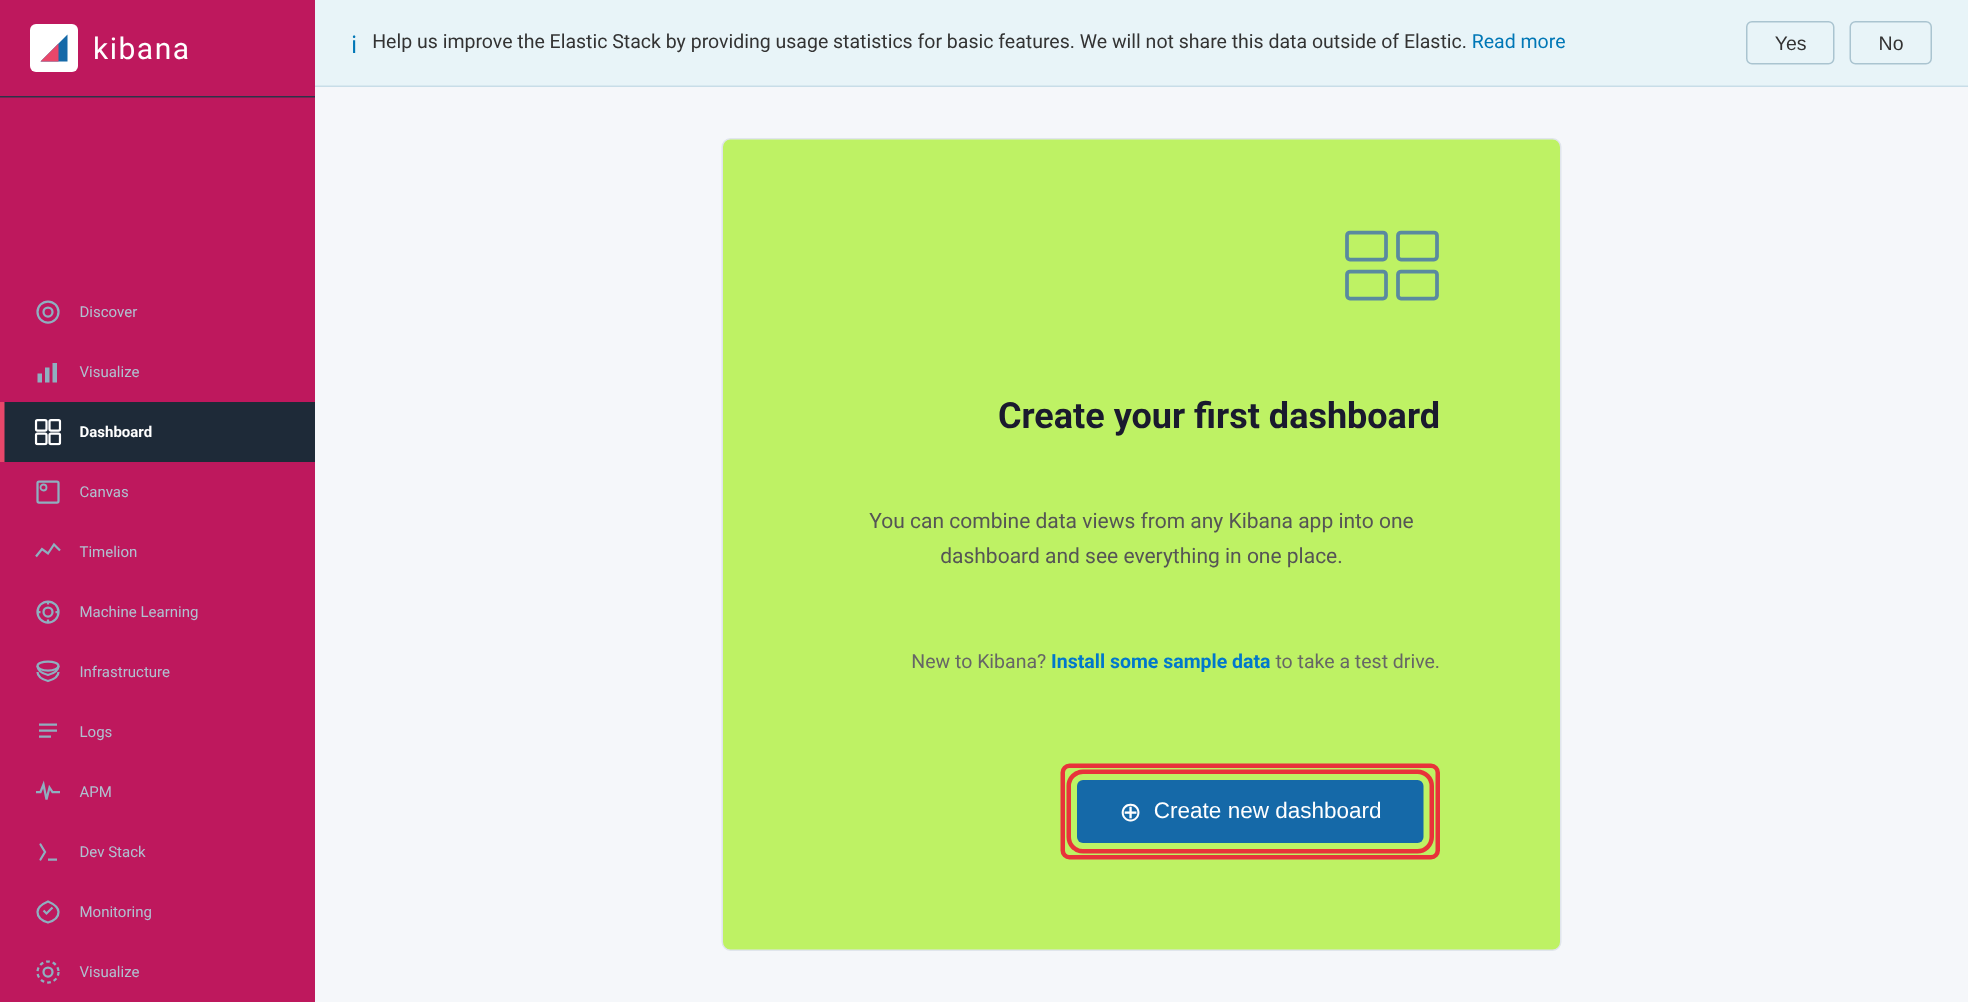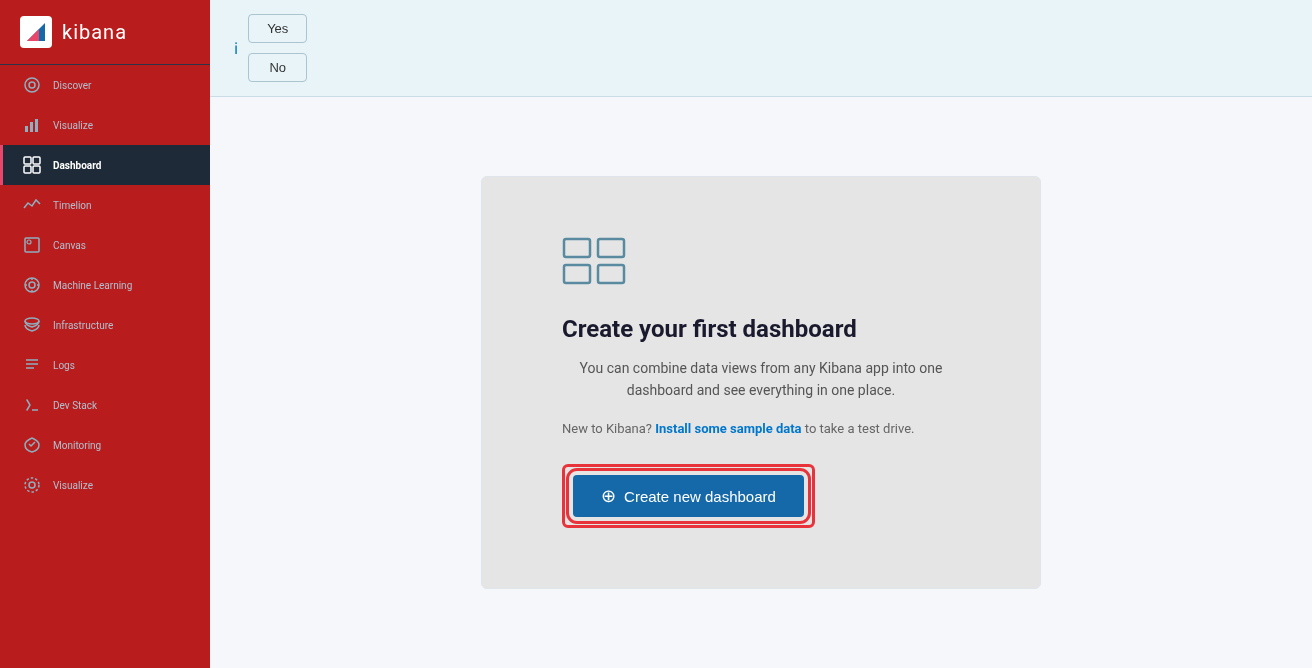--- a/index.html
+++ b/index.html
@@ -2,25 +2,26 @@
 <html><head>
   <meta charset="utf-8">
   <style>
     * { margin: 0; padding: 0; box-sizing: border-box; }
     body { font-family: -apple-system, BlinkMacSystemFont, 'Segoe UI', Roboto, sans-serif; display: flex; height: 668px; width: 1312px; overflow: hidden; background: #f5f7fa; }
 
     
     .sidebar {
       width: 210px;
       min-width: 210px;
-      background: #b91c1c;
+      background: #be185d;
       display: flex;
       flex-direction: column;
       height: 100%;
       overflow-y: auto;
+      justify-content: space-between;
     }
 
     .sidebar-logo {
       display: flex;
       align-items: center;
       gap: 10px;
       padding: 16px 20px;
       border-bottom: 1px solid #2d3348;
     }
 
@@ -104,21 +105,20 @@
     }
 
     .banner-text a {
       color: #0077b6;
       text-decoration: none;
     }
 
     .banner-buttons {
       display: flex;
       gap: 10px;
-      flex-direction: column;
     }
 
     .banner-btn {
       padding: 6px 18px;
       border: 1px solid #aac4d0;
       background: transparent;
       color: #333;
       font-size: 13px;
       border-radius: 4px;
       cursor: pointer;
@@ -128,30 +128,31 @@
     .content {
       flex: 1;
       display: flex;
       align-items: center;
       justify-content: center;
       padding: 40px;
       overflow: auto;
     }
 
     .card {
-      background: #e5e5e5;
+      background: #bef264;
       border: 1px solid #e0e5ec;
       border-radius: 6px;
       padding: 60px 80px;
       display: flex;
       flex-direction: column;
-      align-items: flex-start;
+      align-items: flex-end;
       text-align: center;
       max-width: 560px;
       width: 100%;
+      gap: 32px;
     }
 
     .card-icon {
       margin-bottom: 20px;
     }
 
     .dashboard-svg {
       width: 64px;
       height: 54px;
     }
@@ -250,33 +251,33 @@
             <rect x="10" y="1" width="7" height="7" rx="1" stroke="#fff" stroke-width="1.5"></rect>
             <rect x="1" y="10" width="7" height="7" rx="1" stroke="#fff" stroke-width="1.5"></rect>
             <rect x="10" y="10" width="7" height="7" rx="1" stroke="#fff" stroke-width="1.5"></rect>
           </svg>
         </span>
         <span>Dashboard</span>
       </div>
       <div class="nav-item">
         <span class="icon">
           <svg width="18" height="18" viewBox="0 0 18 18" fill="none">
-            <polyline points="1,12 5,7 9,10 13,4 17,8" stroke="#8fafc0" stroke-width="1.5" fill="none"></polyline>
-          </svg>
-        </span>
-        <span>Timelion</span>
-      </div>
-      <div class="nav-item">
-        <span class="icon">
-          <svg width="18" height="18" viewBox="0 0 18 18" fill="none">
             <rect x="2" y="2" width="14" height="14" rx="1" stroke="#8fafc0" stroke-width="1.5"></rect>
             <circle cx="6" cy="6" r="2" stroke="#8fafc0" stroke-width="1.2"></circle>
           </svg>
         </span>
         <span>Canvas</span>
+      </div>
+      <div class="nav-item">
+        <span class="icon">
+          <svg width="18" height="18" viewBox="0 0 18 18" fill="none">
+            <polyline points="1,12 5,7 9,10 13,4 17,8" stroke="#8fafc0" stroke-width="1.5" fill="none"></polyline>
+          </svg>
+        </span>
+        <span>Timelion</span>
       </div>
       <div class="nav-item">
         <span class="icon">
           <svg width="18" height="18" viewBox="0 0 18 18" fill="none">
             <circle cx="9" cy="9" r="7" stroke="#8fafc0" stroke-width="1.5"></circle>
             <circle cx="9" cy="9" r="3" stroke="#8fafc0" stroke-width="1.5"></circle>
             <line x1="9" y1="2" x2="9" y2="4" stroke="#8fafc0" stroke-width="1.5"></line>
             <line x1="9" y1="14" x2="9" y2="16" stroke="#8fafc0" stroke-width="1.5"></line>
             <line x1="2" y1="9" x2="4" y2="9" stroke="#8fafc0" stroke-width="1.5"></line>
             <line x1="14" y1="9" x2="16" y2="9" stroke="#8fafc0" stroke-width="1.5"></line>
@@ -300,20 +301,28 @@
             <line x1="3" y1="4" x2="15" y2="4" stroke="#8fafc0" stroke-width="1.5"></line>
             <line x1="3" y1="8" x2="15" y2="8" stroke="#8fafc0" stroke-width="1.5"></line>
             <line x1="3" y1="12" x2="11" y2="12" stroke="#8fafc0" stroke-width="1.5"></line>
           </svg>
         </span>
         <span>Logs</span>
       </div>
       <div class="nav-item">
         <span class="icon">
           <svg width="18" height="18" viewBox="0 0 18 18" fill="none">
+            <polyline points="1,9 4,9 6,4 8,14 10,6 12,9 17,9" stroke="#8fafc0" stroke-width="1.5" fill="none"></polyline>
+          </svg>
+        </span>
+        <span>APM</span>
+      </div>
+      <div class="nav-item">
+        <span class="icon">
+          <svg width="18" height="18" viewBox="0 0 18 18" fill="none">
             <path d="M4 4 L7 9 L4 14" stroke="#8fafc0" stroke-width="1.5" fill="none" stroke-linecap="round"></path>
             <line x1="9" y1="14" x2="15" y2="14" stroke="#8fafc0" stroke-width="1.5"></line>
           </svg>
         </span>
         <span>Dev Stack</span>
       </div>
       <div class="nav-item">
         <span class="icon">
           <svg width="18" height="18" viewBox="0 0 18 18" fill="none">
             <path d="M9 2 Q16 5 16 9 Q16 14 9 16 Q2 14 2 9 Q2 5 9 2Z" stroke="#8fafc0" stroke-width="1.5" fill="none"></path>
@@ -331,20 +340,24 @@
         </span>
         <span>Visualize</span>
       </div>
     </div>
 </nav>
 
 <div class="main">
 
   <div class="banner">
     <span class="banner-icon">ℹ</span>
+    <span class="banner-text">
+      <span>Help us improve the Elastic Stack by providing usage statistics for basic features. We will not share this data outside of Elastic. </span>
+      <a href="#">Read more</a>
+    </span>
     <div class="banner-buttons">
       <button class="banner-btn">Yes</button>
       <button class="banner-btn">No</button>
     </div>
   </div>
 
   <div class="content">
     <div class="card">
 
       <div class="card-icon">

